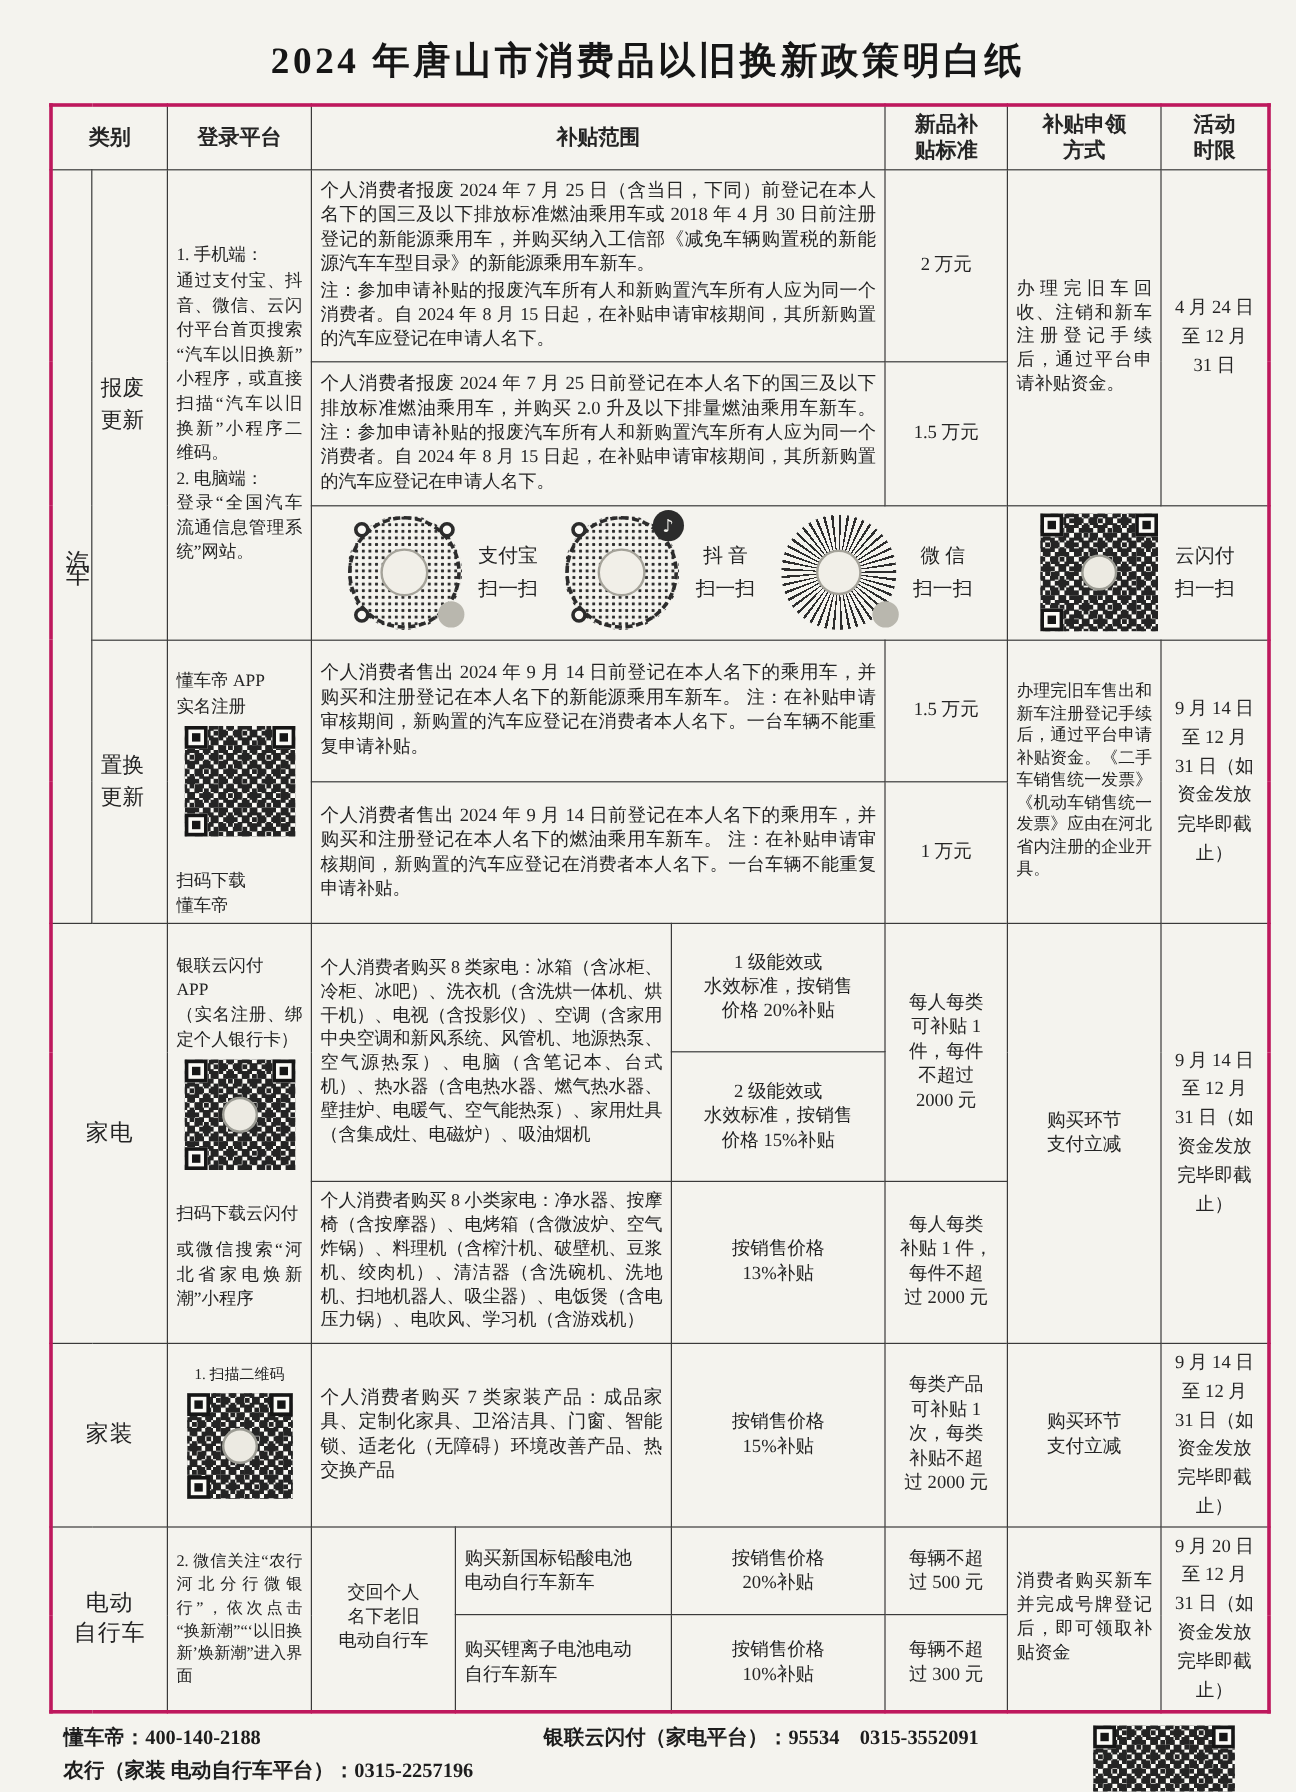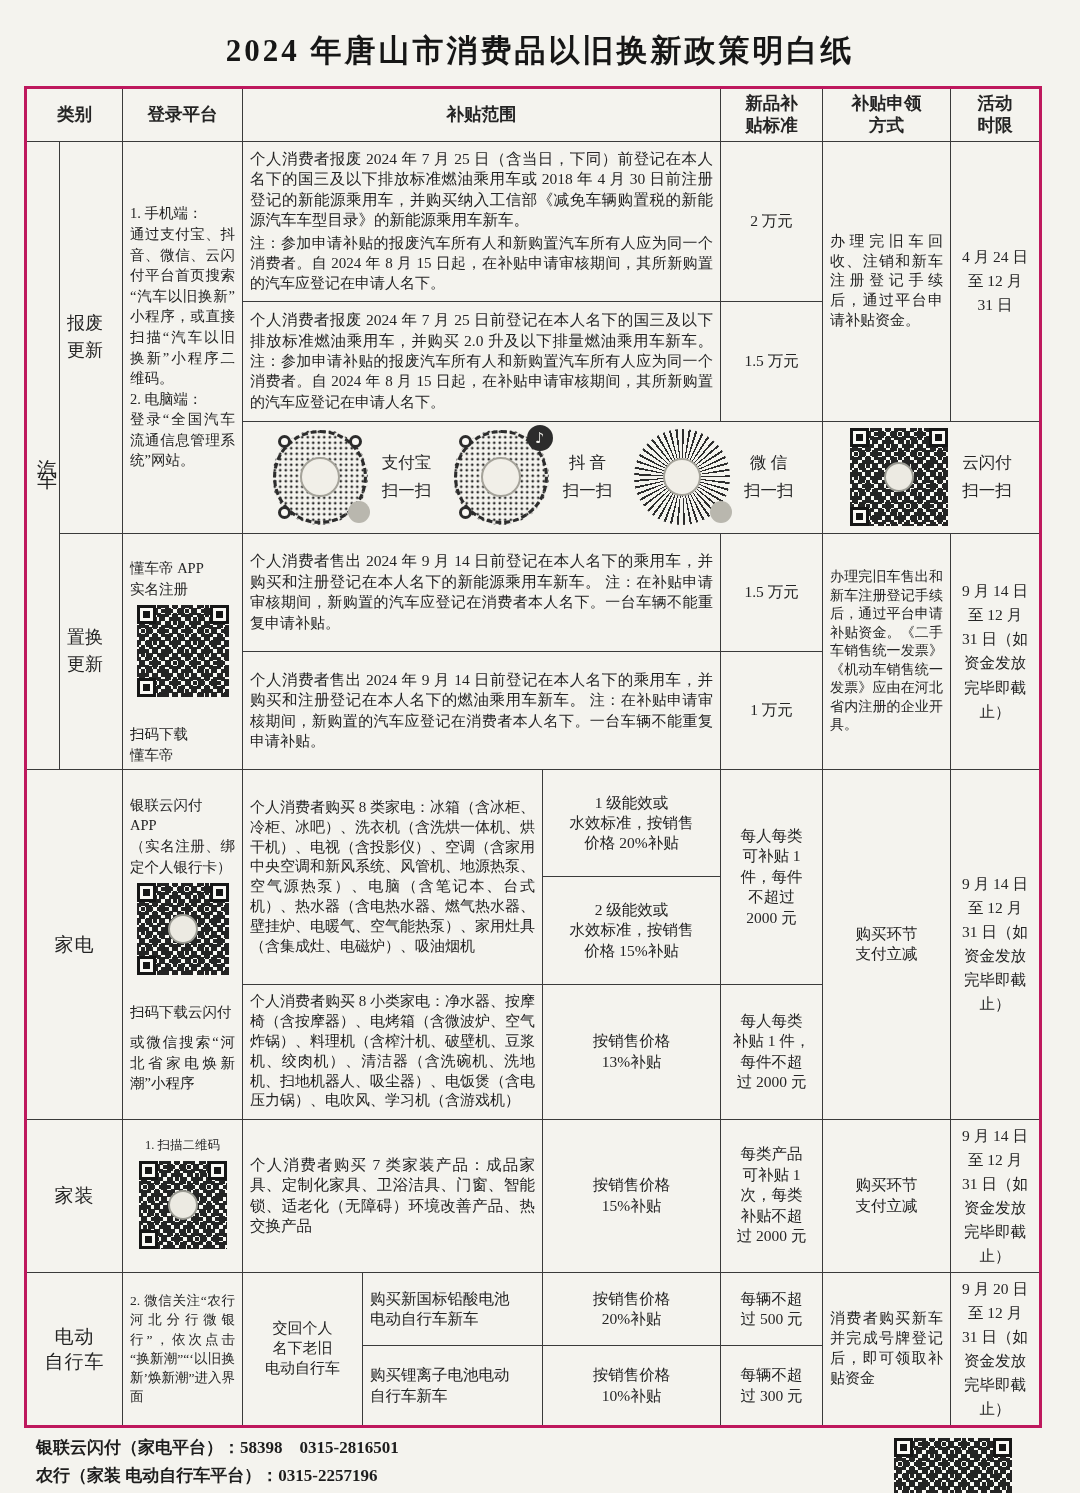--- a/index.html
+++ b/index.html
@@ -1,19 +1,19 @@
 <!DOCTYPE html>
 <html lang="zh"><head>
 <meta charset="utf-8">
 <style>
   *{box-sizing:border-box;margin:0;padding:0}
   html,body{width:1080px;background:#f4f3ee}
   body{height:1493px;overflow:hidden;color:#242424;
        font-family:"Liberation Serif","DejaVu Serif",serif;}
-  .page{position:relative;width:1080px;height:1493px;padding:30px 24px 0}
+  .page{position:relative;width:1080px;height:1493px;padding:30px 41px 0}
 
   .title{text-align:center;font-size:31px;font-weight:700;letter-spacing:3px;
          color:#161616;margin-bottom:14px}
 
   table{border-collapse:collapse;table-layout:fixed;width:1016px;
         border:3px solid #be185d}
   td,th{border:1.6px solid #3a3a3a;padding:4px 7px;vertical-align:middle;
         font-size:15.5px;line-height:1.32;overflow:hidden}
   th{font-size:17.5px;font-weight:700;text-align:center;white-space:pre-line;line-height:1.25}
   .pre{white-space:pre-line}
@@ -303,21 +303,22 @@
       <td class="std pre">按销售价格
 10%补贴</td>
       <td class="std pre">每辆不超
 过 300 元</td>
     </tr>
   </tbody>
     </table>
 
   <div class="footer">
     <div class="fline">
-      <span>银联云闪付（家电平台）：58398　0315-2816501</span>
+      <span class="l">懂车帝：400-140-2188</span>
+      <span>银联云闪付（家电平台）：95534　0315-3552091</span>
     </div>
     <div class="fline">
       <span class="l" style="width:620px">农行（家装 电动自行车平台）：0315-2257196</span>
       <span></span>
     </div>
 
     <div class="footer-qr qr-sq" style="width:118px;height:118px">
       <span class="fp tl"></span>
         <span class="fp tr"></span>
     </div>

